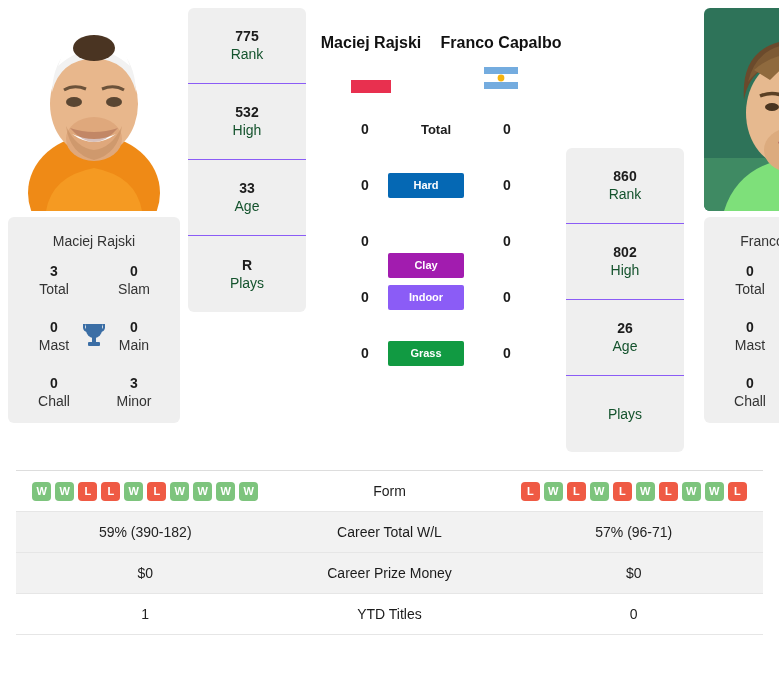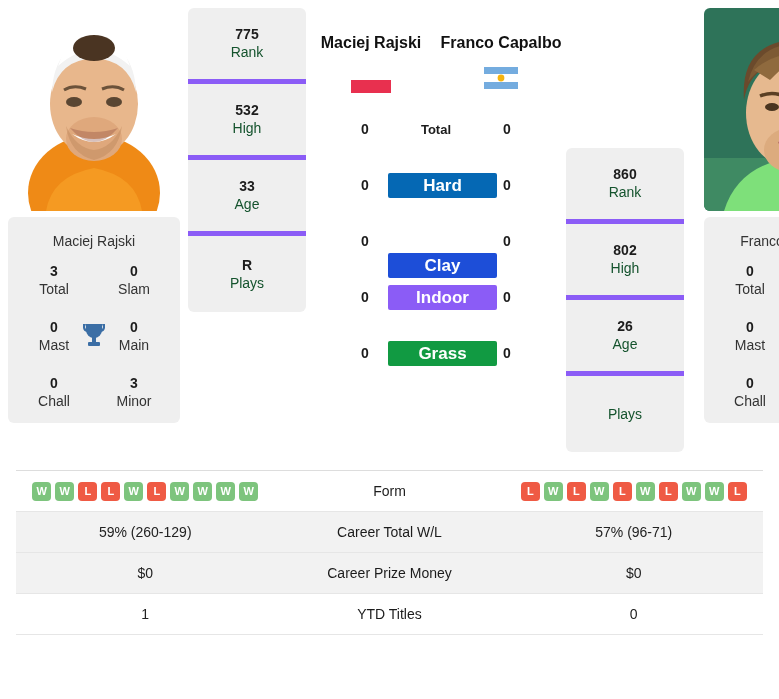--- a/index.html
+++ b/index.html
@@ -78,21 +78,21 @@
     background: #efefef;
     border-radius: 6px;
     overflow: hidden;
   }
   .stat-row {
     height: 76px;
     display: flex;
     flex-direction: column;
     align-items: center;
     justify-content: center;
-    border-bottom: 5px solid #8b5cf6;
+    border-bottom: 1px solid #8b5cf6;
   }
   .stat-row:last-child { border-bottom: none; }
   .stat-val {
     font-size: 14px;
     font-weight: bold;
     color: #1c1c1c;
     line-height: 18px;
   }
   .stat-lbl { font-size: 14px; color: #14532d; line-height: 19px; }
 
@@ -137,25 +137,25 @@
     width: 46px;
     text-align: center;
     font-size: 14px;
     font-weight: bold;
     color: #1c1c1c;
   }
   .h2h-mid { width: 96px; text-align: center; }
   .h2h-plain { font-size: 13px; font-weight: bold; color: #1c1c1c; }
   .surf-badge {
     display: block;
-    width: 109px;
+    width: 76px;
     height: 25px;
     line-height: 25px;
     text-align: center;
-    font-size: 17px;
+    font-size: 11px;
     font-weight: bold;
     color: #ffffff;
     border-radius: 2px;
   }
 
   
   .table {
     margin: 0 16px;
     border-top: 1px solid #dddddd;
   }
@@ -322,21 +322,21 @@
           <div class="h2h-score">0</div>
           <div class="h2h-mid">
             <span class="surf-badge" style="background: rgb(5, 104, 180);">Hard</span>
           </div>
           <div class="h2h-score">0</div>
         </div>
 
         <div class="h2h-row">
           <div class="h2h-score">0</div>
           <div class="h2h-mid">
-            <span class="surf-badge" style="background: #1d4ed8; margin-top: 48px;">Clay</span>
+            <span class="surf-badge" style="background: #a21caf; margin-top: 48px;">Clay</span>
           </div>
           <div class="h2h-score">0</div>
         </div>
 
         <div class="h2h-row">
           <div class="h2h-score">0</div>
           <div class="h2h-mid">
             <span class="surf-badge" style="background: #8b5cf6;">Indoor</span>
           </div>
           <div class="h2h-score">0</div>
@@ -457,21 +457,21 @@
           <span class="form-badge form-l">L</span>
           <span class="form-badge form-w">W</span>
           <span class="form-badge form-l">L</span>
           <span class="form-badge form-w">W</span>
           <span class="form-badge form-w">W</span>
           <span class="form-badge form-l">L</span>
         </div>
     </div>
 
     <div class="trow alt">
-      <div class="tcell">59% (260-129)</div>
+      <div class="tcell">59% (390-182)</div>
       <div class="tlabel">Career Total W/L</div>
       <div class="tcell">57% (96-71)</div>
     </div>
 
 
     <div class="trow alt">
       <div class="tcell">$0</div>
       <div class="tlabel">Career Prize Money</div>
       <div class="tcell">$0</div>
     </div>

